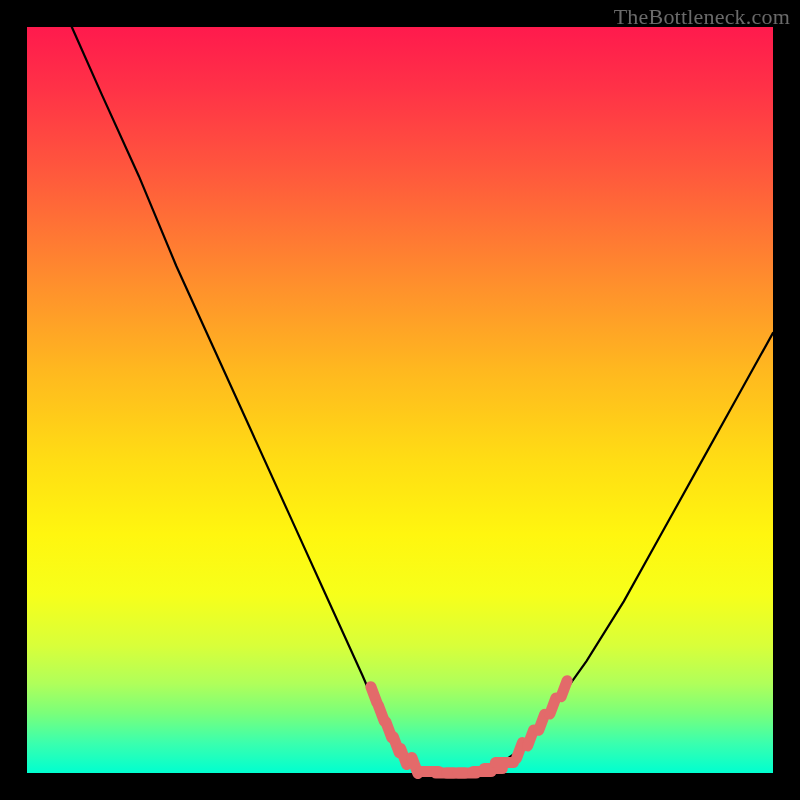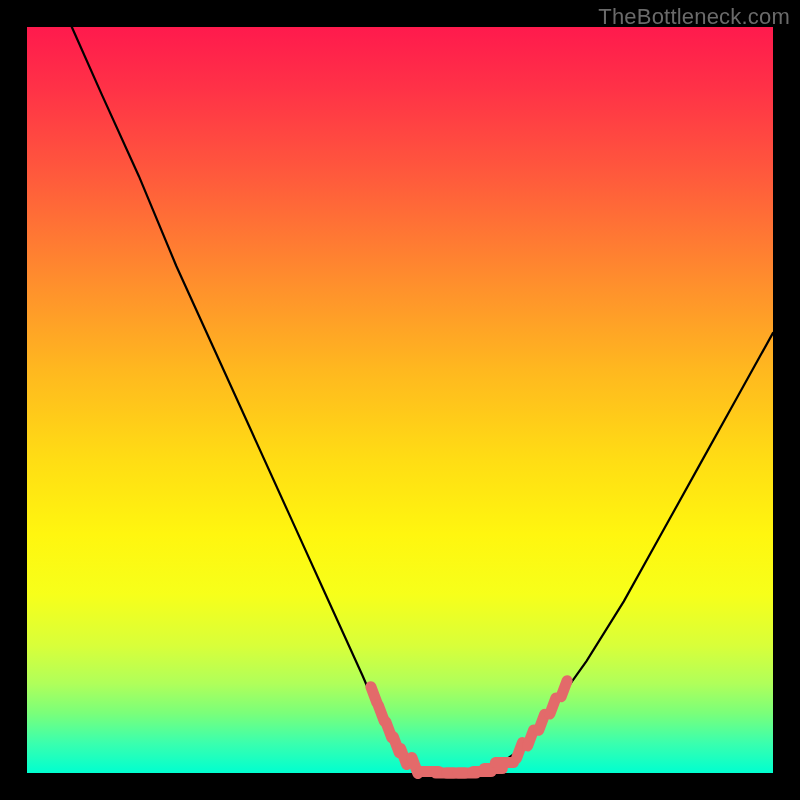--- a/index.html
+++ b/index.html
@@ -35,21 +35,21 @@
       #d8ff3a 83%,
       #b0ff5a 88%,
       #7aff7a 92%,
       #3affae 96%,
       #00ffd0 100%);
   }
   .watermark {
     position: absolute;
     top: 4px;
     right: 10px;
-    font-family: Liberation Sans, sans-serif;
+    font-family: Liberation Serif, serif;
     font-size: 22px;
     font-weight: 500;
     color: #6a6a6a;
     user-select: none;
     letter-spacing: 0.2px;
   }
   svg.curve {
     position: absolute;
     left: 27px;
     top: 27px;

